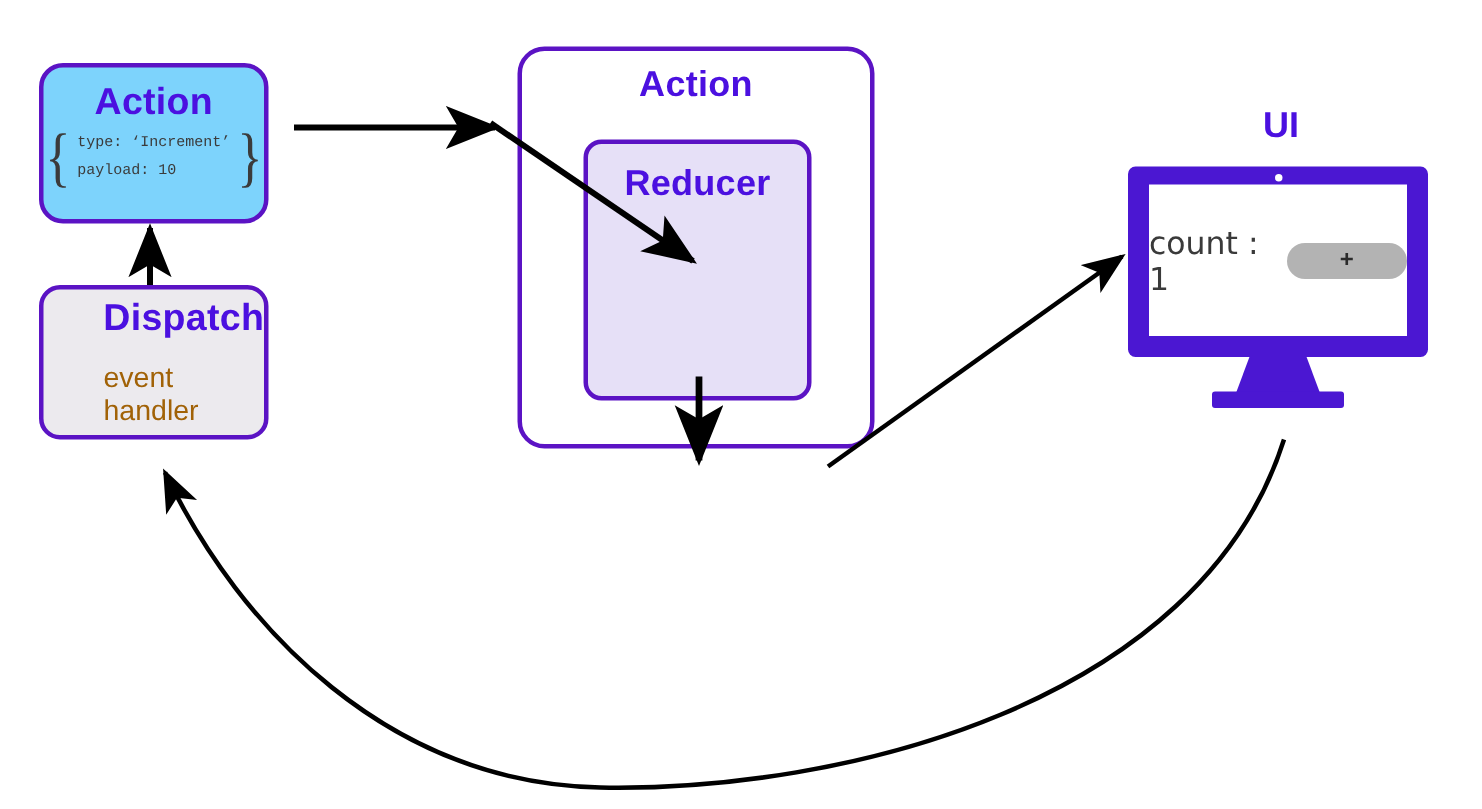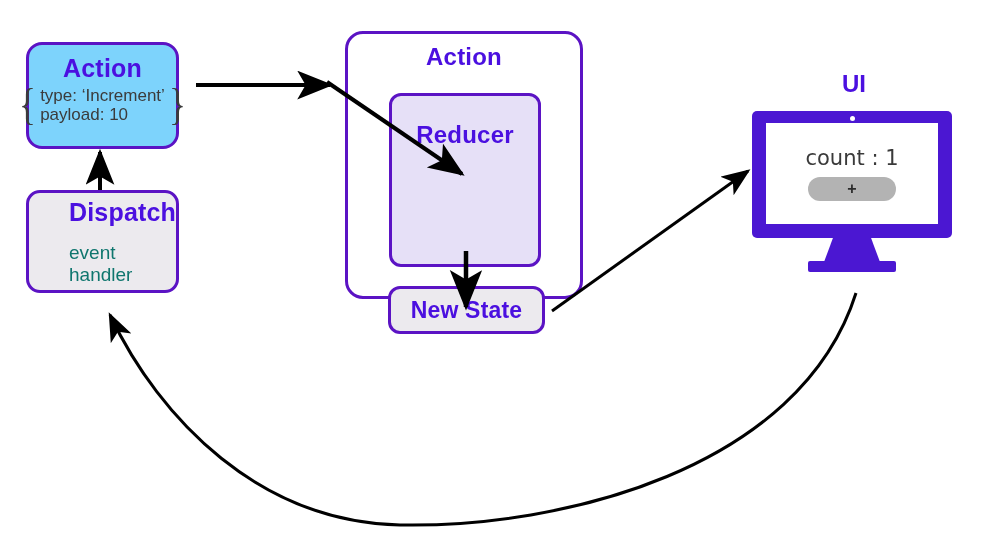--- a/index.html
+++ b/index.html
@@ -76,42 +76,43 @@
     font-family: "Liberation Serif", serif;
     transform: scaleX(0.8);
   }
   .payload-lines {
     display: flex;
     flex-direction: column;
     padding: 0 2px;
   }
   .payload-lines span {
     color: #3b3b3b;
-    font-size: 17px;
+    font-size: 10px;
     line-height: 19px;
     white-space: nowrap;
+    font-family: Liberation Mono, monospace;
   }
 
   
   #dispatch-box {
     left: 26px;
     top: 190px;
     width: 153px;
     height: 103px;
     background: #eceaee;
     justify-content: center;
     gap: 6px;
     padding-left: 40px;
   }
   #dispatch-box .node-title {
     font-size: 25px;
     line-height: 28px;
   }
   .subtext {
-    color: #0f766e;
+    color: #a16207;
     font-size: 19px;
     line-height: 22px;
     margin-top: 10px;
   }
 
   
   #store-box {
     left: 345px;
     top: 31px;
     width: 238px;
@@ -127,21 +128,21 @@
   }
 
   
   #reducer-box {
     left: 389px;
     top: 93px;
     width: 152px;
     height: 174px;
     background: #e6e0f7;
     border-radius: 12px;
-    padding-top: 24px;
+    padding-top: 12px;
     z-index: 3;
   }
   #reducer-box .node-title {
     font-size: 24px;
     line-height: 30px;
   }
 
   
   #newstate-box {
     left: 388px;
@@ -197,21 +198,20 @@
     height: 5px;
     margin-left: -2.5px;
     background: #ffffff;
     border-radius: 50%;
   }
   #monitor-screen {
     width: 100%;
     height: 100%;
     background: #ffffff;
     display: flex;
-    flex-direction: column;
     align-items: center;
     justify-content: center;
     gap: 7px;
   }
   #count-text {
     color: #3a3a3a;
     font-size: 21px;
     line-height: 24px;
     font-family: "DejaVu Sans", sans-serif;
   }
@@ -294,23 +294,20 @@
   </div>
 
   <div class="node" id="store-box">
     <div class="node-title">Action</div>
   </div>
 
   <div class="node" id="reducer-box">
     <div class="node-title">Reducer</div>
   </div>
 
-  <div class="node" id="newstate-box">
-    <div class="node-title">New State</div>
-  </div>
 
   <div id="ui-group">
     <div id="ui-label">UI</div>
     <div id="monitor-bezel">
       <div id="camera-dot"></div>
       <div id="monitor-screen">
         <div id="count-text">count : 1</div>
         <button id="increment-button">+</button>
       </div>
     </div>

